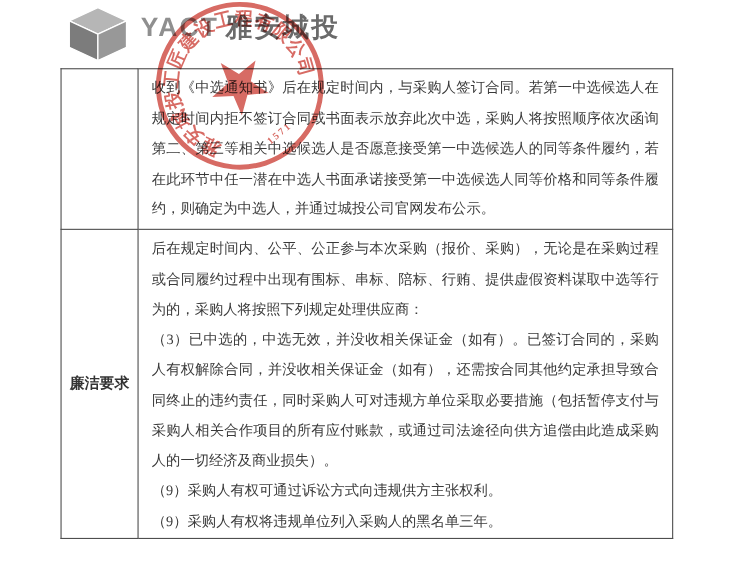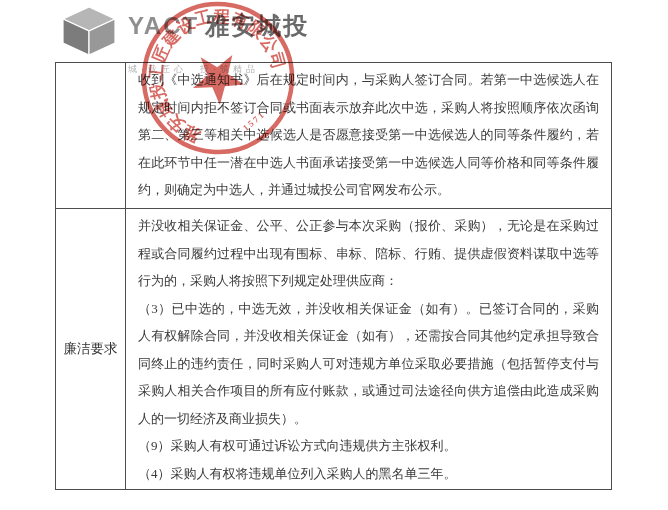--- a/index.html
+++ b/index.html
@@ -5,41 +5,41 @@
   html,body{margin:0;padding:0;}
   body{
     width:668px;height:510px;position:relative;overflow:hidden;
     background:#ffffff;
     font-family:"Liberation Serif","DejaVu Serif",serif;
     color:#383838;
   }
   
   .logo{position:absolute;left:60px;top:6px;display:flex;align-items:flex-start;z-index:1;}
   .cube{width:58px;height:50px;margin-right:10px;}
-  .brand-block{display:flex;flex-direction:column;padding-top:8px;gap:20px;}
+  .brand-block{display:flex;flex-direction:column;padding-top:8px;}
   .brand-line{
     font-family:"Liberation Sans","DejaVu Sans",sans-serif;
     font-weight:bold;font-size:24px;letter-spacing:2px;
     color:#8f8f8f;white-space:nowrap;line-height:1;
   }
   .brand-line .cn{color:#6a6a6a;margin-left:6px;}
   .slogan{
     font-family:"Liberation Sans","DejaVu Sans",sans-serif;
     font-size:9px;color:#b3b3b3;letter-spacing:4px;margin-top:5px;white-space:nowrap;
   }
   
   table.doc-table{
     position:absolute;left:55px;top:62px;width:557px;
     border-collapse:collapse;table-layout:fixed;z-index:2;
   }
   .doc-table td{border:1px solid #4e4e4e;vertical-align:top;}
   .doc-table col.c-label{width:70px;}
   .doc-table td.label-cell{
     text-align:center;vertical-align:middle;
-    font-weight:normal;font-size:13.5px;color:#333;
+    font-weight:bold;font-size:13.5px;color:#333;
   }
   .doc-table td.content-cell{
     padding:3px 12px 2px 12px;
     font-size:13px;line-height:27.5px;
     text-align:justify;color:#3a3a3a;
   }
   .doc-table tr.r1{height:146px;margin-top:26px;}
   .doc-table tr.r2{height:279px;}
   .content-cell p{margin:0;}
   
@@ -55,43 +55,42 @@
 <div class="logo">
   <svg class="cube" viewBox="0 0 58 50">
     <polygon points="29,1 55,13 29,25 3,13" fill="#b6b6b6" stroke="#ffffff" stroke-width="1.2"></polygon>
     <polygon points="3,13 29,25 29,49 3,37" fill="#7c7c7c" stroke="#ffffff" stroke-width="1.2"></polygon>
     <polygon points="55,13 29,25 29,49 55,37" fill="#989898" stroke="#ffffff" stroke-width="1.2"></polygon>
   </svg>
   <div class="brand-block">
     <div class="brand-line">
       <span>YACT</span><span class="cn">雅安城投</span>
     </div>
-    <div class="slogan">城·载匠心　投·筑精品</div>
   </div>
 </div>
 
 <table class="doc-table">
   <colgroup>
       <col class="c-label">
       <col>
     </colgroup>
   <tbody>
       <tr class="r1">
     <td class="label-cell"></td>
     <td class="content-cell">
       <p>收到《中选通知书》后在规定时间内，与采购人签订合同。若第一中选候选人在规定时间内拒不签订合同或书面表示放弃此次中选，采购人将按照顺序依次函询第二、第三等相关中选候选人是否愿意接受第一中选候选人的同等条件履约，若在此环节中任一潜在中选人书面承诺接受第一中选候选人同等价格和同等条件履约，则确定为中选人，并通过城投公司官网发布公示。</p>
     </td>
   </tr>
   <tr class="r2">
     <td class="label-cell">廉洁要求</td>
     <td class="content-cell">
-      <p>并没收相关保证金、公平、公正参与本次采购（报价、采购），无论是在采购过程或合同履约过程中出现有围标、串标、陪标、行贿、提供虚假资料谋取中选等行为的，采购人将按照下列规定处理供应商：</p>
+      <p>后在规定时间内、公平、公正参与本次采购（报价、采购），无论是在采购过程或合同履约过程中出现有围标、串标、陪标、行贿、提供虚假资料谋取中选等行为的，采购人将按照下列规定处理供应商：</p>
       <p>（3）已中选的，中选无效，并没收相关保证金（如有）。已签订合同的，采购人有权解除合同，并没收相关保证金（如有），还需按合同其他约定承担导致合同终止的违约责任，同时采购人可对违规方单位采取必要措施（包括暂停支付与采购人相关合作项目的所有应付账款，或通过司法途径向供方追偿由此造成采购人的一切经济及商业损失）。</p>
       <p>（9）采购人有权可通过诉讼方式向违规供方主张权利。</p>
-      <p>（4）采购人有权将违规单位列入采购人的黑名单三年。</p>
+      <p>（9）采购人有权将违规单位列入采购人的黑名单三年。</p>
     </td>
   </tr>
 </tbody>
   </table>
 
 <svg class="seal" viewBox="0 0 170 168">
   <g transform="rotate(-40 85 82)" fill="#cf4a42">
     <circle cx="85" cy="82" r="74" fill="none" stroke="#cf4a42" stroke-width="4.5"></circle>
     <path id="sealArc" fill="none" d="M 39.1,114.1 A 56,56 0 1 1 130.9,114.1"></path>
     <text font-size="17" letter-spacing="1">

